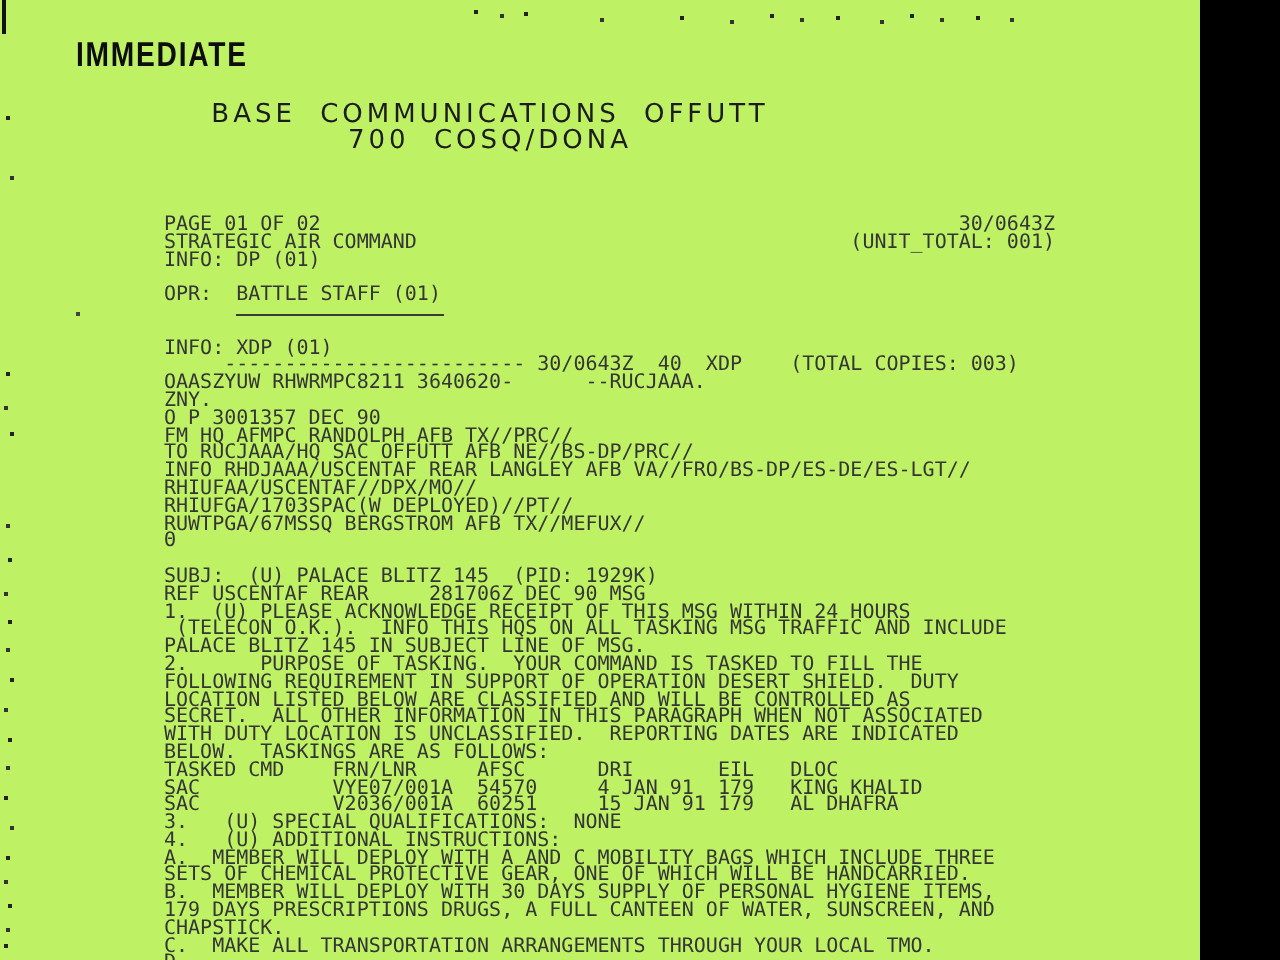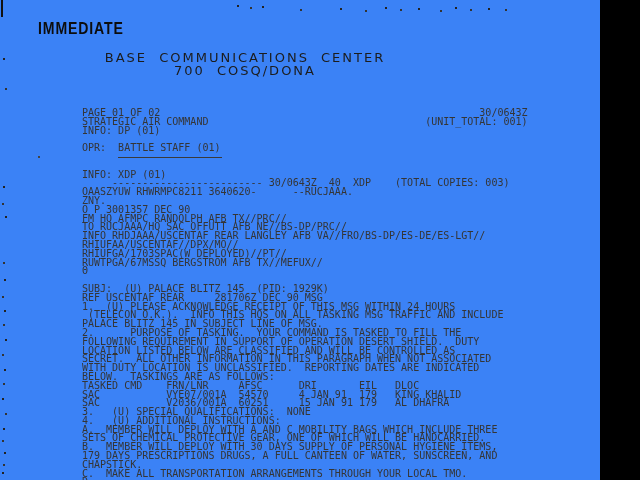--- a/index.html
+++ b/index.html
@@ -1,19 +1,19 @@
 <!DOCTYPE html>
 <html><head>
 <meta charset="utf-8">
 <style>
   html,body{margin:0;padding:0;background:#888;}
   .doc{
     position:relative;
     width:640px;height:480px;
-    background:#3b82f6;
+    background:#bef264;
     overflow:hidden;
     font-family:"DejaVu Sans Mono", monospace;
   }
   
   .scan-bar{
     position:absolute;top:0;right:0;width:40px;height:480px;
     background:#000;
   }
   
   .topleft-tick{
@@ -72,21 +72,21 @@
 
 <div class="doc">
 
   <div class="topleft-tick"></div>
   <div class="left-specks"></div>
   <div class="top-specks"></div>
 
   <div class="stamp">IMMEDIATE</div>
 
   <div class="title">
-    <div>BASE COMMUNICATIONS CENTER</div>
+    <div>BASE COMMUNICATIONS OFFUTT</div>
     <div>700 COSQ/DONA</div>
   </div>
 
   <pre class="msg" id="message-body">PAGE 01 OF 02                                                     30/0643Z
 STRATEGIC AIR COMMAND                                    (UNIT_TOTAL: 001)
 INFO: DP (01)
 
 OPR:  BATTLE STAFF (01)
 
 

